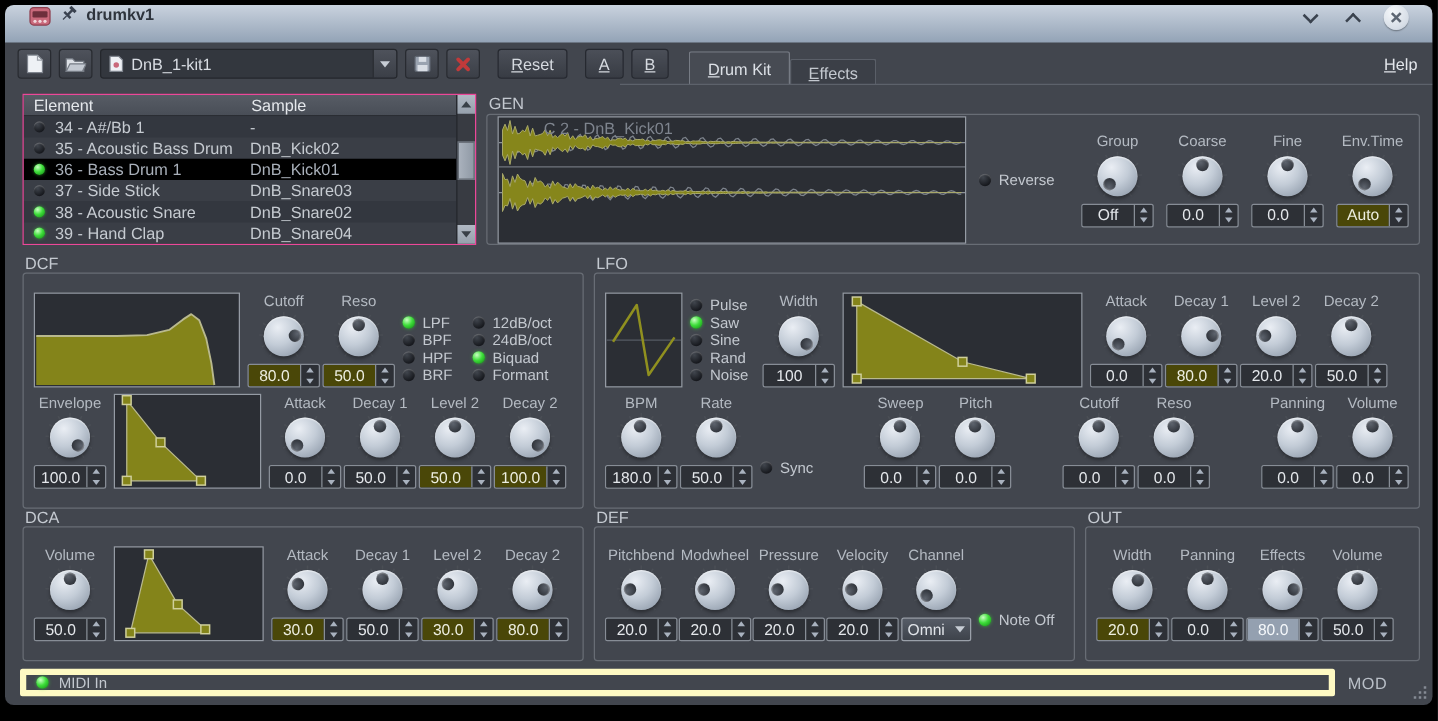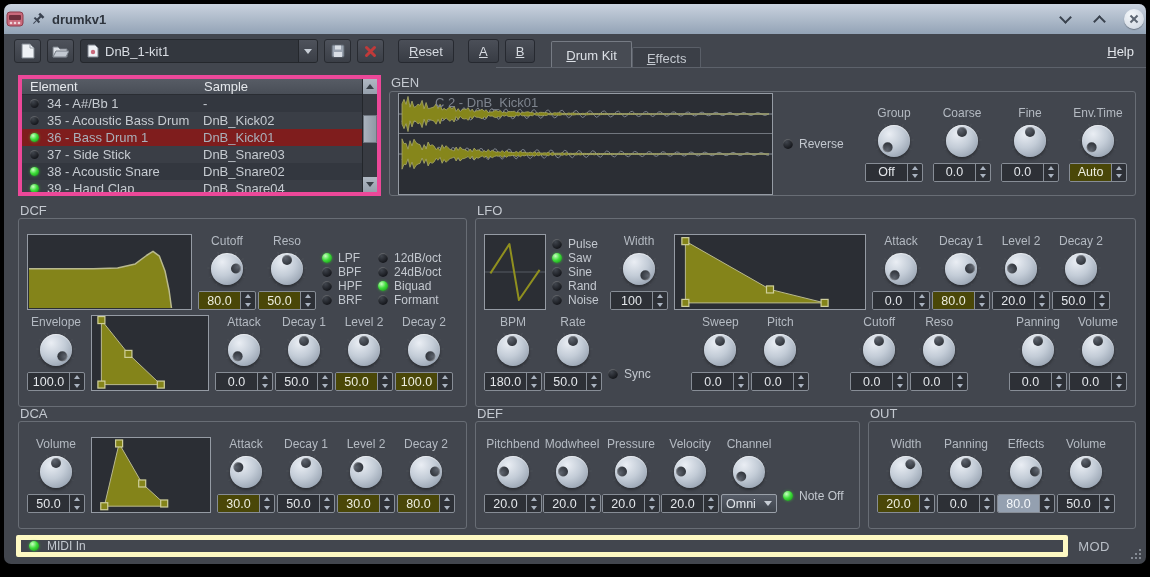--- a/index.html
+++ b/index.html
@@ -4,21 +4,21 @@
 <style>
   * { box-sizing: border-box; margin: 0; padding: 0; }
   html,body { width:1150px; height:577px; background:#000; font-family:"Liberation Sans",sans-serif; }
   .window {
     position:absolute; left:4px; top:4px; width:1142px; height:560px;
     background:#42464e; border-radius:7px; overflow:hidden;
     display:flex; flex-direction:column; color:#c8ccd2; font-size:13px;
   }
   
   .titlebar { height:30px; flex:0 0 30px; background:linear-gradient(#c9d2de,#93a3b6);
-    display:flex; align-items:center; padding:0 2px; gap:7px; }
+    display:flex; align-items:flex-start; padding:0 19px; gap:7px; }
   .titlebar .title { font-weight:bold; color:#2e343d; font-size:13px; }
   .win-btns { margin-left:auto; display:flex; gap:16px; align-items:center; }
   .wbtn { width:18px; height:18px; display:flex; align-items:center; justify-content:center; cursor:pointer; }
   .chev { width:9px; height:9px; border-right:2px solid #3a424e; border-bottom:2px solid #3a424e; }
   .chev.down { transform:rotate(45deg); margin-top:-4px; }
   .chev.up   { transform:rotate(-135deg); margin-top:4px; }
   .closebtn { width:20px; height:20px; border-radius:50%; background:radial-gradient(circle at 35% 30%, #f4f7fa, #d6dde6 70%, #b9c2cd);
     position:relative; box-shadow:0 1px 1px rgba(0,0,0,.3); }
   .closebtn span { position:absolute; left:50%; top:50%; width:10px; height:2px; background:#5d6672; margin:-1px 0 0 -5px; }
   .closebtn .x1 { transform:rotate(45deg);} .closebtn .x2 { transform:rotate(-45deg);}
@@ -37,29 +37,29 @@
   .text-btn u, .tab u, .help u { text-decoration:underline; }
   .tabs { display:flex; align-items:flex-end; align-self:flex-end; margin-left:10px; }
   .tab { padding:0 14px; display:flex; align-items:center; border-radius:2px 2px 0 0; cursor:pointer; }
   .tab.active { height:27px; background:#474b53; border:1px solid #767b84; border-bottom:none; color:#dce0e6; }
   .tab.inactive { height:21px; background:#3b3f47; border:1px solid #5a5f68; border-bottom:none; color:#c3c8cf; }
   .help { margin-left:auto; color:#e3e6eb; cursor:pointer; }
   
   .content { padding:7px 10px 4px 14px; display:flex; flex-direction:column; gap:7px; }
   .row { display:flex; gap:8px; }
   
-  .list { width:363px; flex:0 0 363px; background:#343840; border:4px solid #ec4899; display:flex;justify-content:center; }
+  .list { width:363px; flex:0 0 363px; background:#343840; border:1px solid #ec4899; display:flex;justify-content:center; }
   .list-main { flex:1; display:flex; flex-direction:column; overflow:hidden; }
   .list-header { display:flex; height:19px; align-items:center; background:linear-gradient(#575c65,#494e57);
     color:#e5e8ec; padding-left:8px; border-bottom:1px solid #2a2d33; }
   .c1h { flex:0 0 174px; } .c2h { flex:1; }
   .lrow { display:flex; align-items:center; height:17px; color:#c6cbd1; cursor:pointer; }
   .lrow:nth-child(odd) { background:#33373f; }
   .lrow:nth-child(even){ background:#3a3e46; }
-  .lrow.selected { background:#7f1d1d; color:#a9b0ba; }
+  .lrow.selected { background:#000000; color:#a9b0ba; }
   .lrow .led { margin:0 8px; flex:0 0 auto; }
   .lc1 { flex:0 0 156px; overflow:hidden; white-space:nowrap; }
   .lc2 { flex:1; overflow:hidden; white-space:nowrap; }
   .sbar { width:15px; flex:0 0 15px; background:#383b42; border-left:1px solid #23262b; display:flex; flex-direction:column; }
   .sbtn { height:15px; background:linear-gradient(#b0b8c3,#96a0ac); display:flex; align-items:center; justify-content:center; cursor:pointer; }
   .tri-up-s { width:0;height:0;border-left:4px solid transparent;border-right:4px solid transparent;border-bottom:5px solid #394048; }
   .tri-dn-s { width:0;height:0;border-left:4px solid transparent;border-right:4px solid transparent;border-top:5px solid #394048; }
   .strack { flex:1; position:relative; }
   .sthumb { position:absolute; left:0; right:0; top:25%; height:34%; background:linear-gradient(90deg,#aab2bd,#8f99a5); border:1px solid #6e757f; cursor:grab; }
   

